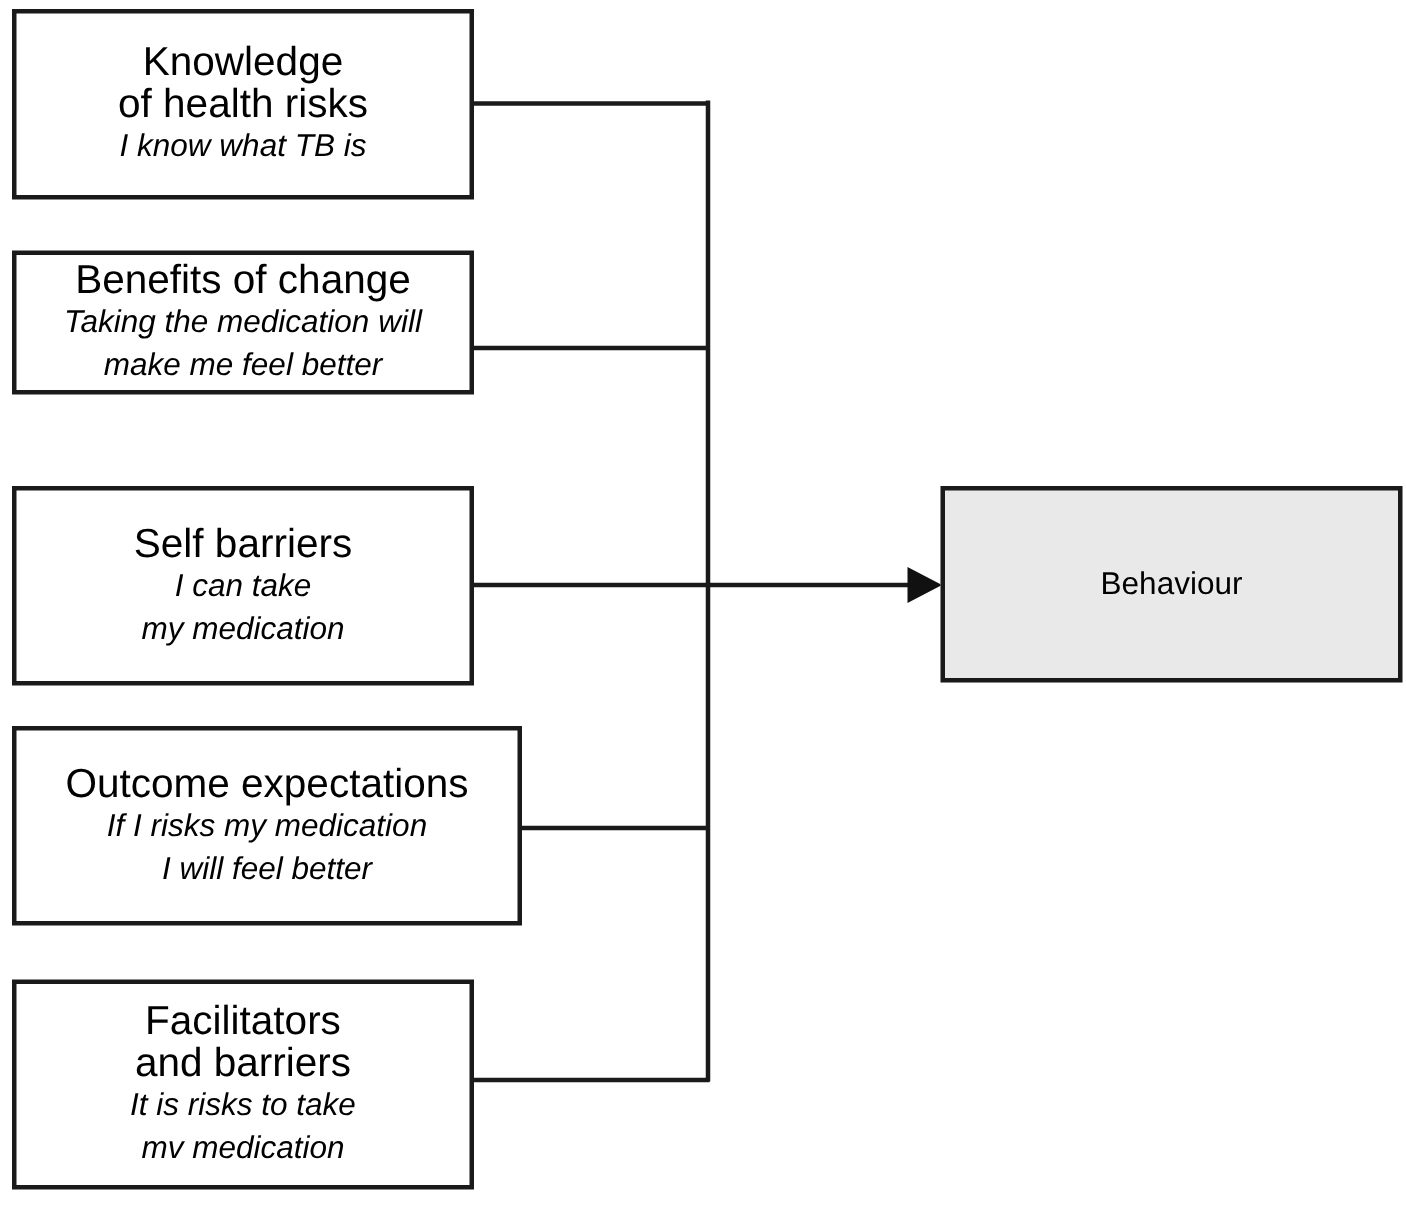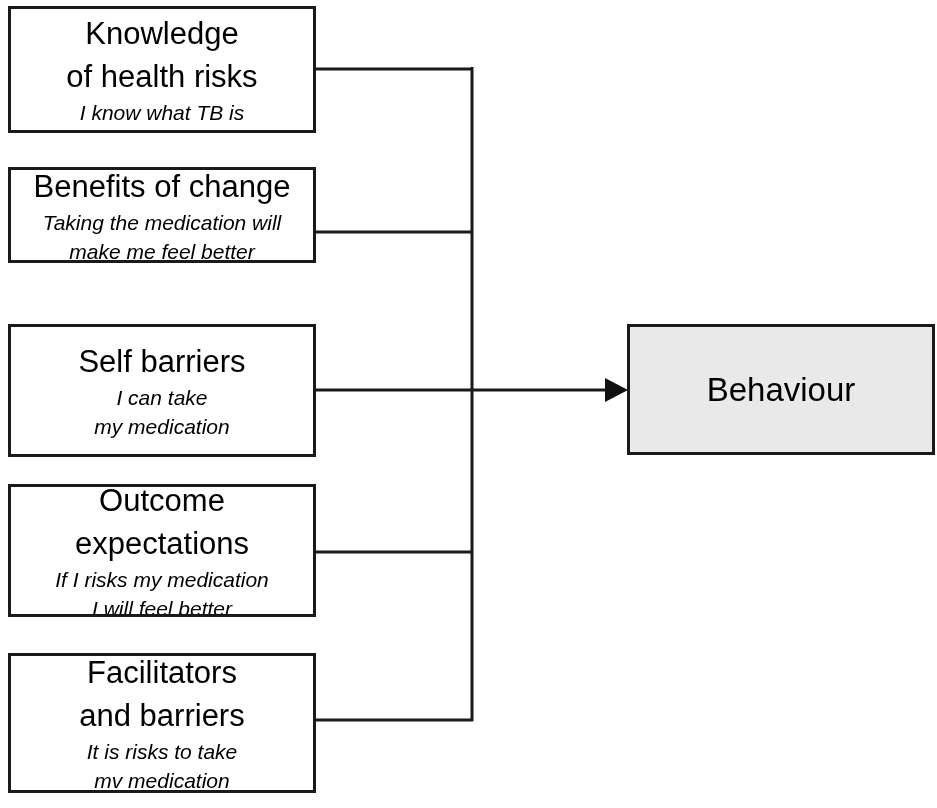--- a/index.html
+++ b/index.html
@@ -34,51 +34,51 @@
     border: 3px solid #1a1a1a;
     background: #ffffff;
     display: flex;
     flex-direction: column;
     align-items: center;
     justify-content: center;
     overflow: hidden;
     text-align: center;
   }
   .node .title {
-    font-size: 31px;
-    line-height: 43px;
+    font-size: 27px;
+    line-height: 28px;
     font-style: normal;
     white-space: pre-line;
   }
   .node .example {
     font-size: 21px;
     line-height: 29px;
     font-style: italic;
     white-space: pre-line;
   }
   
   #node-knowledge   { left: 8px;  top: 6px;   width: 308px; height: 127px; }
   #node-benefits    { left: 8px;  top: 167px; width: 308px; height: 96px; }
   #node-efficacy    { left: 8px;  top: 324px; width: 308px; height: 133px; }
-  #node-outcome     { left: 8px;  top: 484px; width: 308px; height: 133px; }
+  #node-outcome     { left: 8px;  top: 484px; width: 340px; height: 133px; }
   #node-facilitators{ left: 8px;  top: 653px; width: 308px; height: 140px; }
 
   
   #node-facilitators { border-bottom-width: 3px; }
 
   
   #node-behaviour {
     left: 627px;
     top: 324px;
     width: 308px;
     height: 131px;
     background: #e9e9e9;
     border: 3px solid #1a1a1a;
   }
-  #node-behaviour .title { font-size: 33px; line-height: 30px; }
+  #node-behaviour .title { font-size: 21px; line-height: 30px; }
 </style>
 </head>
 <body>
 
 <div id="diagram">
 
   <svg id="connector-layer" viewBox="0 0 937 808" width="937" height="808" aria-hidden="true">
 
     <line x1="316" y1="69" x2="473" y2="69" stroke="#1a1a1a" stroke-width="3"></line>
     <line x1="316" y1="232" x2="473" y2="232" stroke="#1a1a1a" stroke-width="3"></line>

